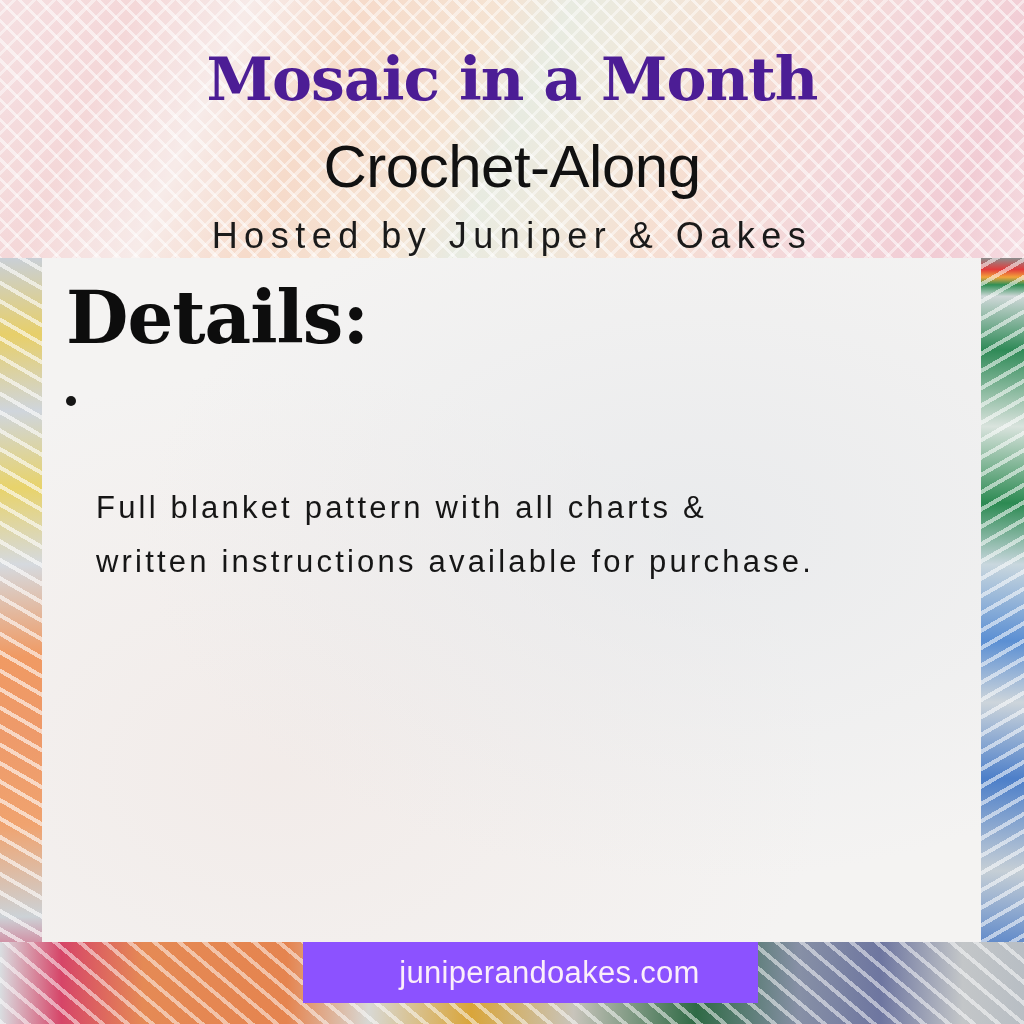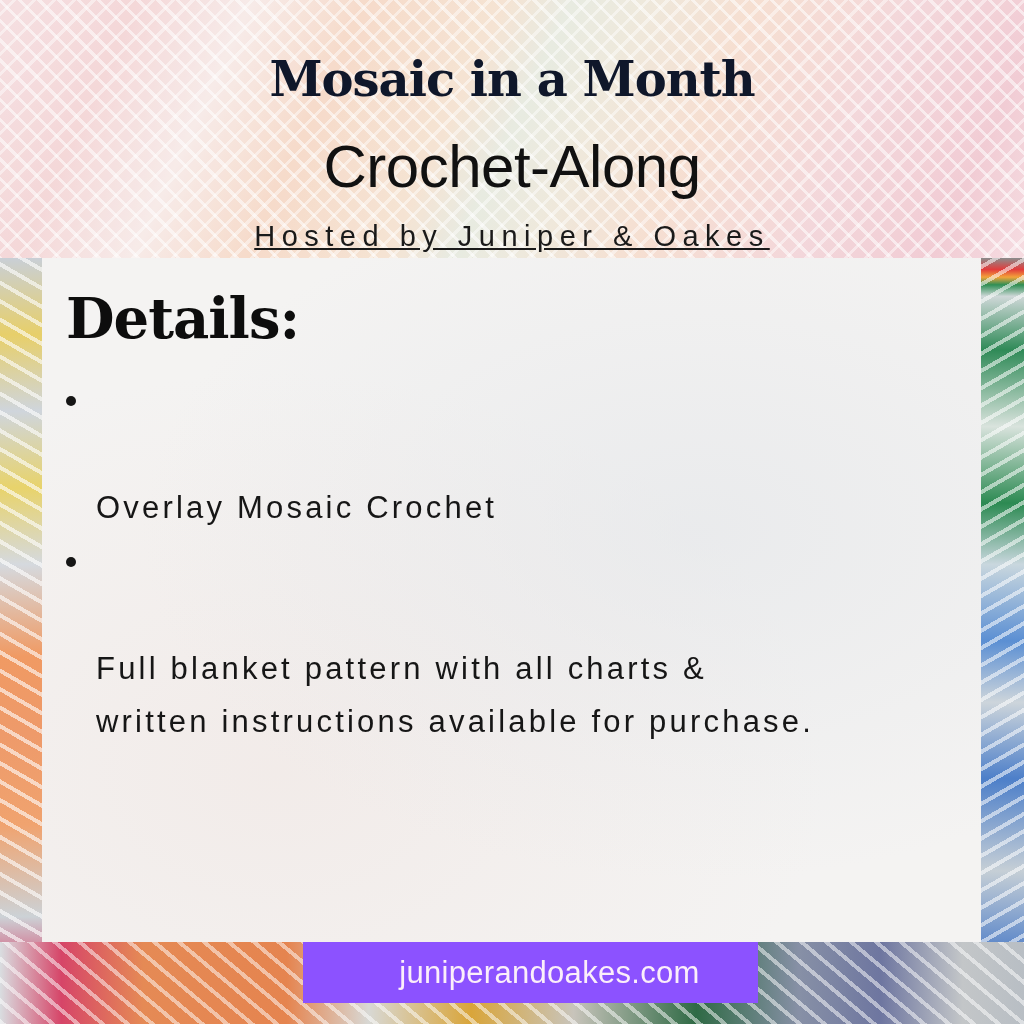--- a/index.html
+++ b/index.html
@@ -38,45 +38,45 @@
     background:
       repeating-linear-gradient(40deg, rgba(255,255,255,0.5) 0 4px, rgba(255,255,255,0) 4px 16px),
       linear-gradient(90deg, #d9dde0 0%, #d64568 6%, #e58a55 14%, #e5844f 28%, #d8d8d4 36%, #d9a53a 46%, #c8c4bb 56%, #2f6a45 68%, #8790a6 78%, #6e76a0 86%, #c3c6c8 94%, #b8bec4 100%);
   }
 
   
   .header { position: absolute; left: 0; top: 0; width: 1024px; height: 258px; text-align: center; }
   .title {
     position: absolute; left: 0; right: 0; top: 34px;
     font-family: "DejaVu Serif", serif; font-weight: bold;
-    font-size: 48px; line-height: 90px; color: #0f172a; letter-spacing: -1px;
+    font-size: 60px; line-height: 90px; color: #4c1d95; letter-spacing: -1px;
   }
   .subtitle {
     position: absolute; left: 0; right: 0; top: 132px;
     font-family: "Liberation Sans", sans-serif; font-weight: normal;
     font-size: 60px; line-height: 70px; color: #111; letter-spacing: -0.5px;
   }
   .hosted {
     position: absolute; left: 0; right: 0; top: 218px;
     font-family: "Liberation Sans", sans-serif;
-    font-size: 29px; line-height: 36px; color: #1a1a1a; letter-spacing: 6.5px; text-decoration: underline;
+    font-size: 36px; line-height: 36px; color: #1a1a1a; letter-spacing: 6.5px;
   }
 
   
   .panel {
     position: absolute; left: 42px; top: 258px; width: 939px; height: 684px;
     background:
       radial-gradient(ellipse at 70% 40%, rgba(225,228,232,0.55), rgba(255,255,255,0) 60%),
       radial-gradient(ellipse at 25% 75%, rgba(240,228,224,0.5), rgba(255,255,255,0) 55%),
       #f4f3f2;
   }
   .details-heading {
     position: absolute; left: 24px; top: 20px;
     font-family: "DejaVu Serif", serif; font-weight: bold;
-    font-size: 56px; line-height: 80px; color: #0d0d0d; letter-spacing: -1px;
+    font-size: 72px; line-height: 80px; color: #0d0d0d; letter-spacing: -1px;
   }
   .bullets { position: absolute; left: 20px; top: 116px; margin: 0; padding: 0; list-style: none; }
   .bullet {
     position: relative; padding-left: 34px;
     font-family: "Liberation Sans", sans-serif;
     font-size: 31px; line-height: 53.5px; color: #161616; letter-spacing: 3.2px;
     white-space: pre-line;
   }
   .bullet-dot {
     position: absolute; left: 4px; top: 22px; width: 10px; height: 10px;
@@ -105,24 +105,20 @@
   <div class="title">Mosaic in a Month</div>
   <div class="subtitle">Crochet-Along</div>
   <div class="hosted">Hosted by Juniper &amp; Oakes</div>
 </header>
 
 <section class="panel">
   <h2 class="details-heading" style="margin:0">Details:</h2>
   <ul class="bullets">
     <li class="bullet">
       <span class="bullet-dot"></span>
-      <span>Overlay Mosaic Crochet</span>
-    </li>
-    <li class="bullet">
-      <span class="bullet-dot"></span>
       <span>Full blanket pattern with all charts &amp;
 written instructions available for purchase.</span>
     </li>
     <li class="bullet">
       
       
     </li>
 
   </ul>
 </section>

